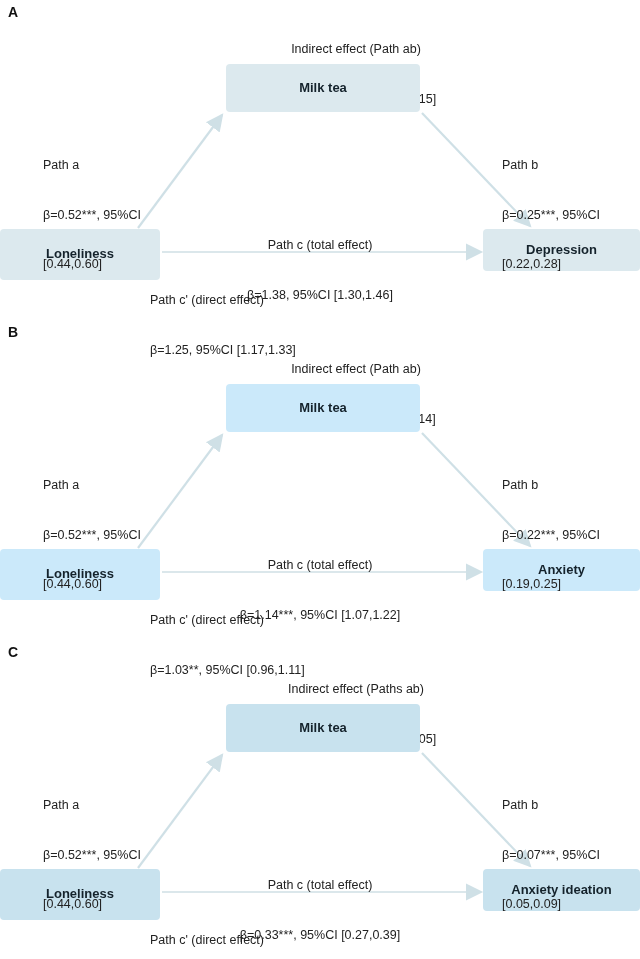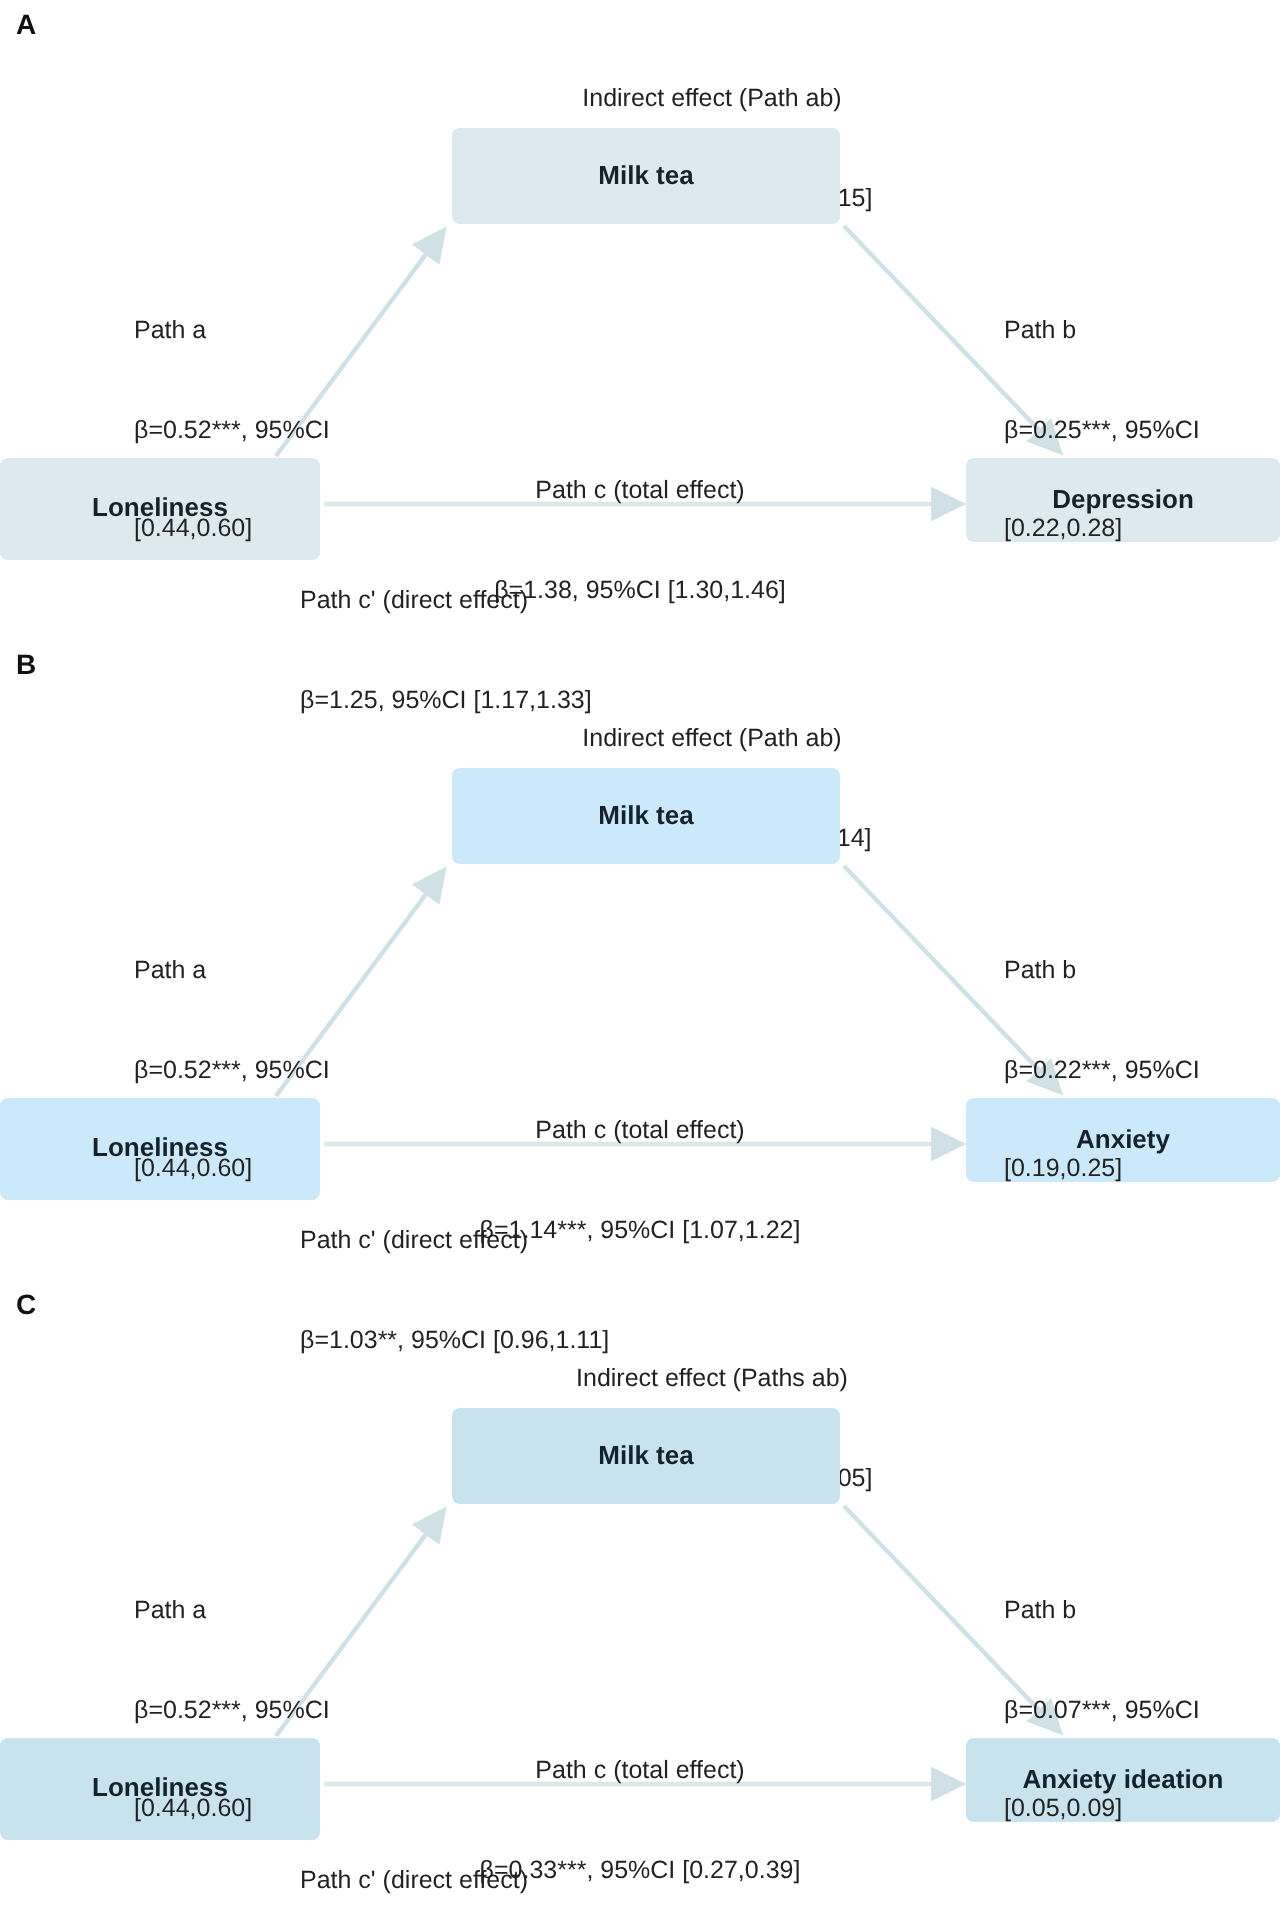--- a/index.html
+++ b/index.html
@@ -105,21 +105,20 @@
   }
   .lbl-top {
     left: 0;
     top: 8px;
     width: 640px;
   }
   .lbl-patha {
     left: 43px;
     top: 124px;
     text-align: left;
-    margin-left: 24px;
   }
   .lbl-pathb {
     left: 502px;
     top: 124px;
     text-align: left;
   }
   .lbl-pathc {
     left: 150px;
     top: 204px;
     width: 340px;

